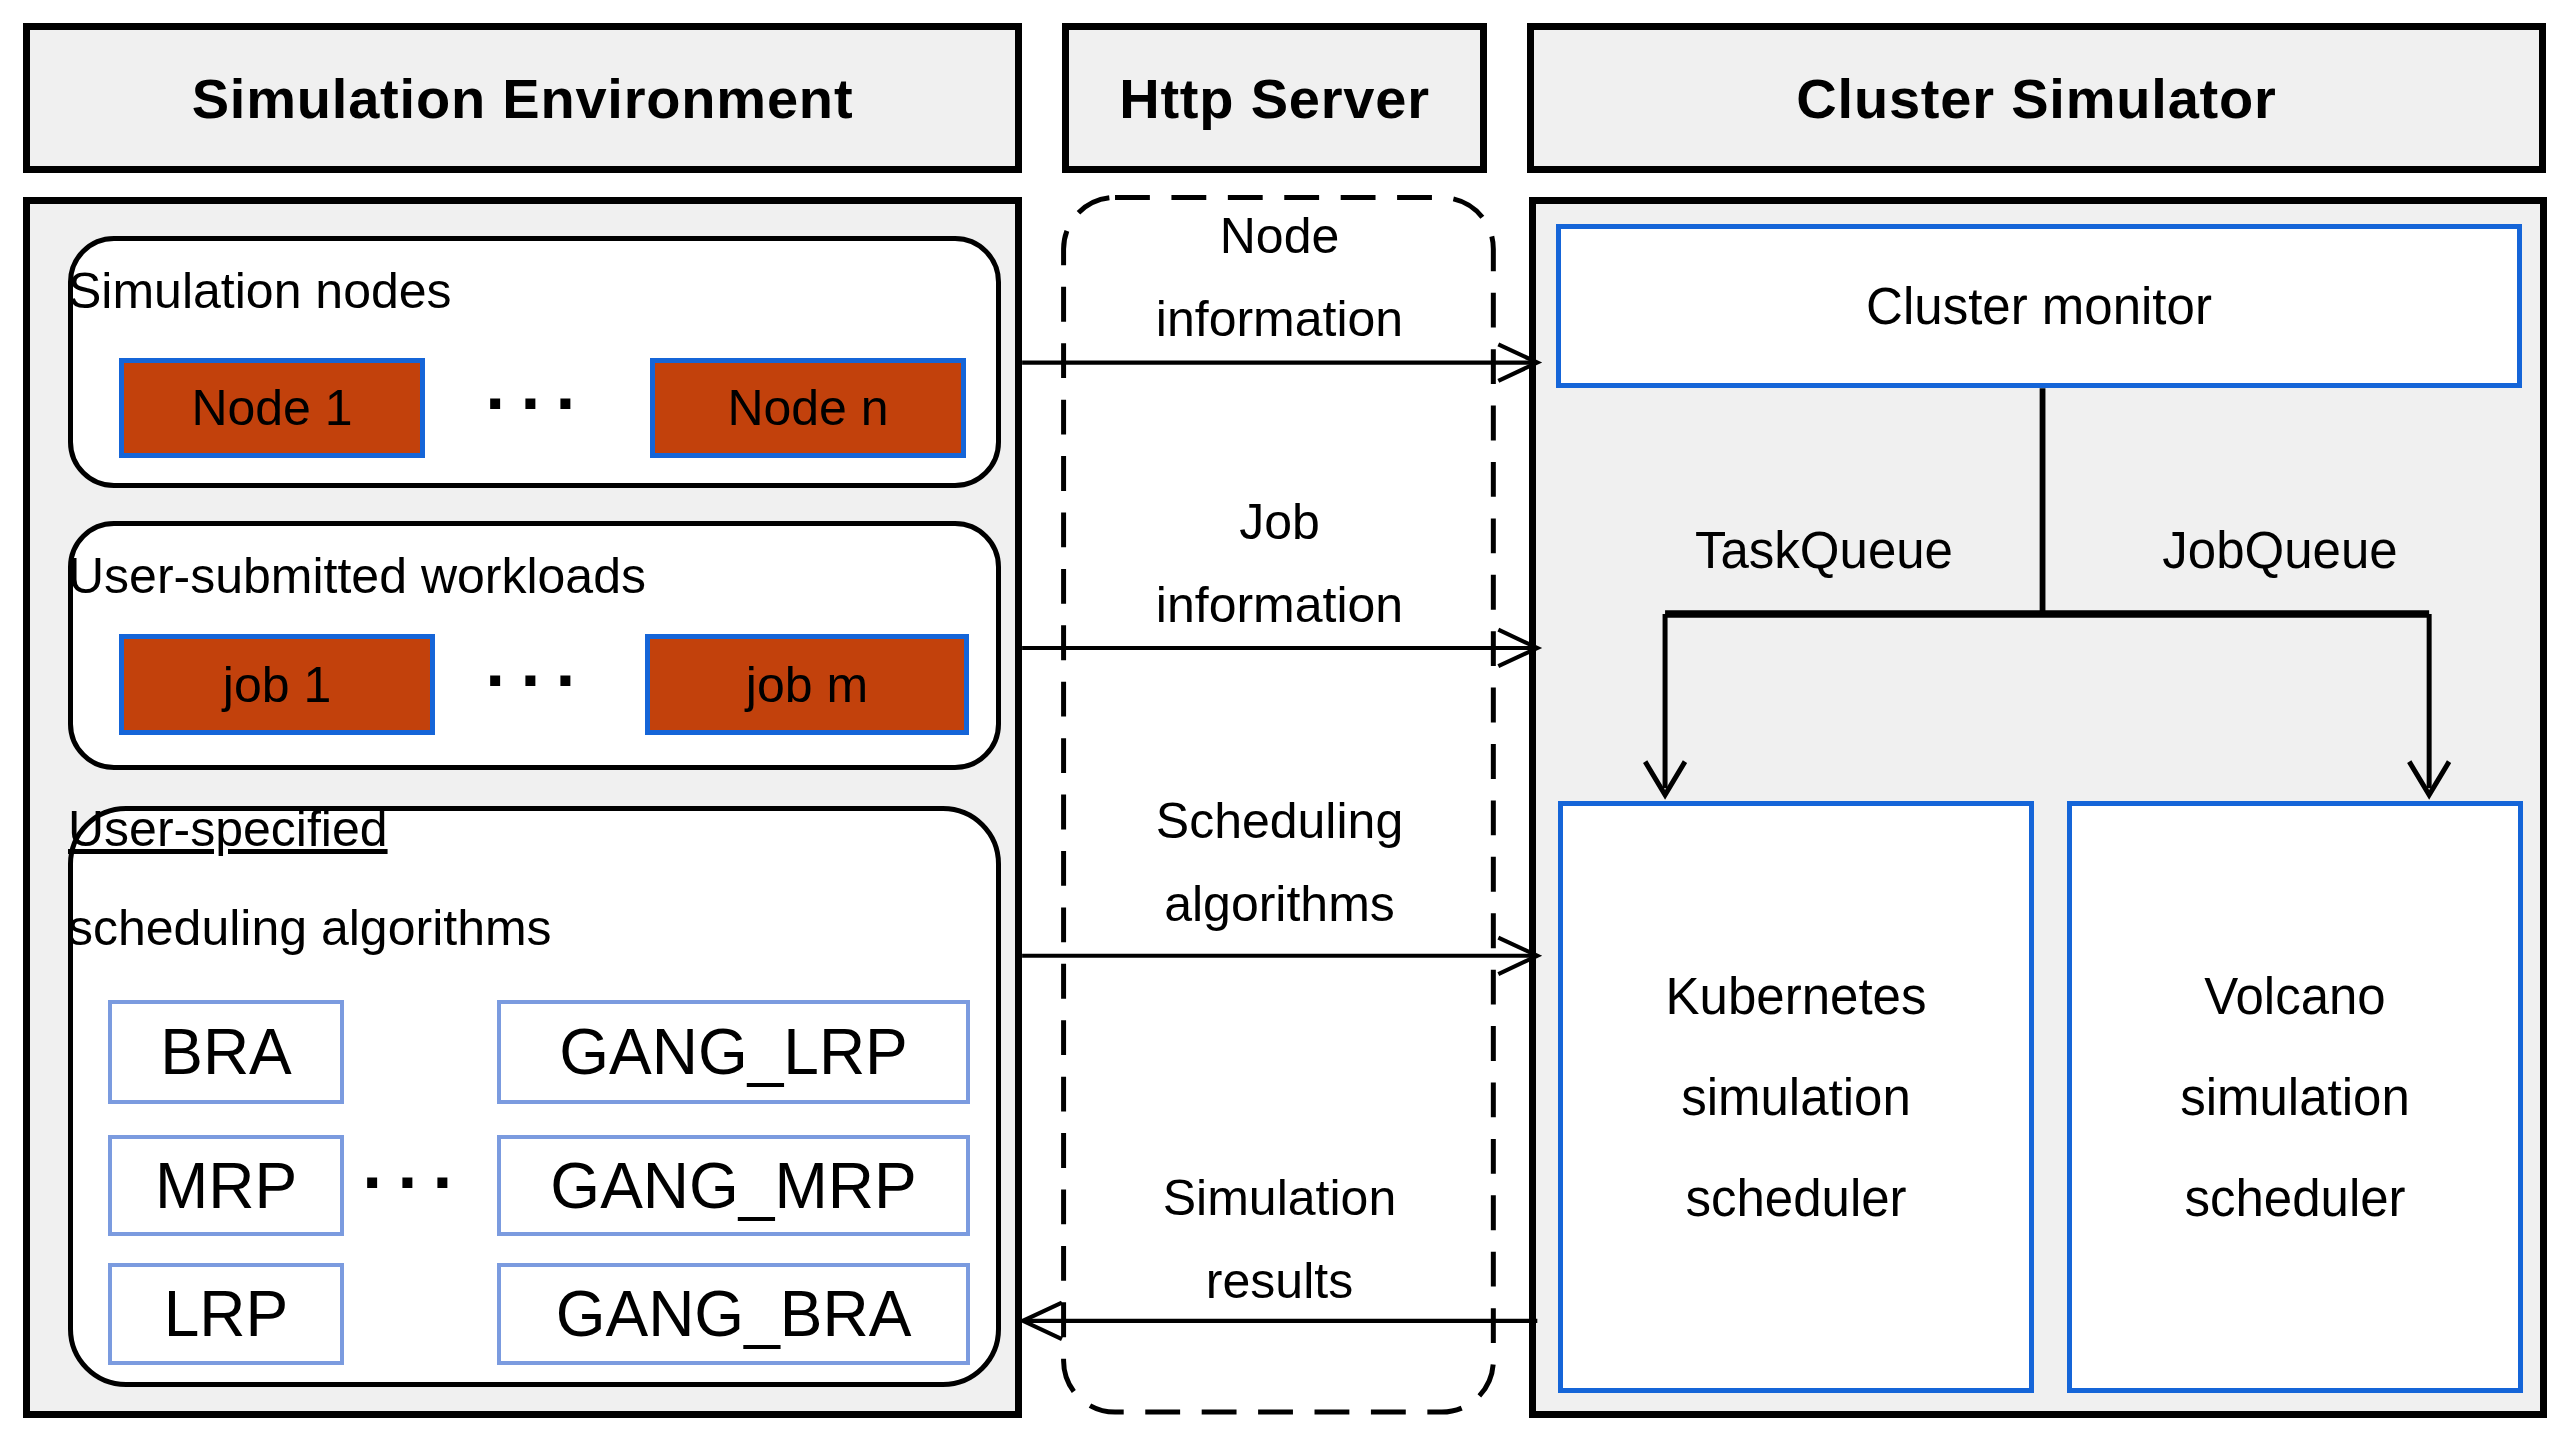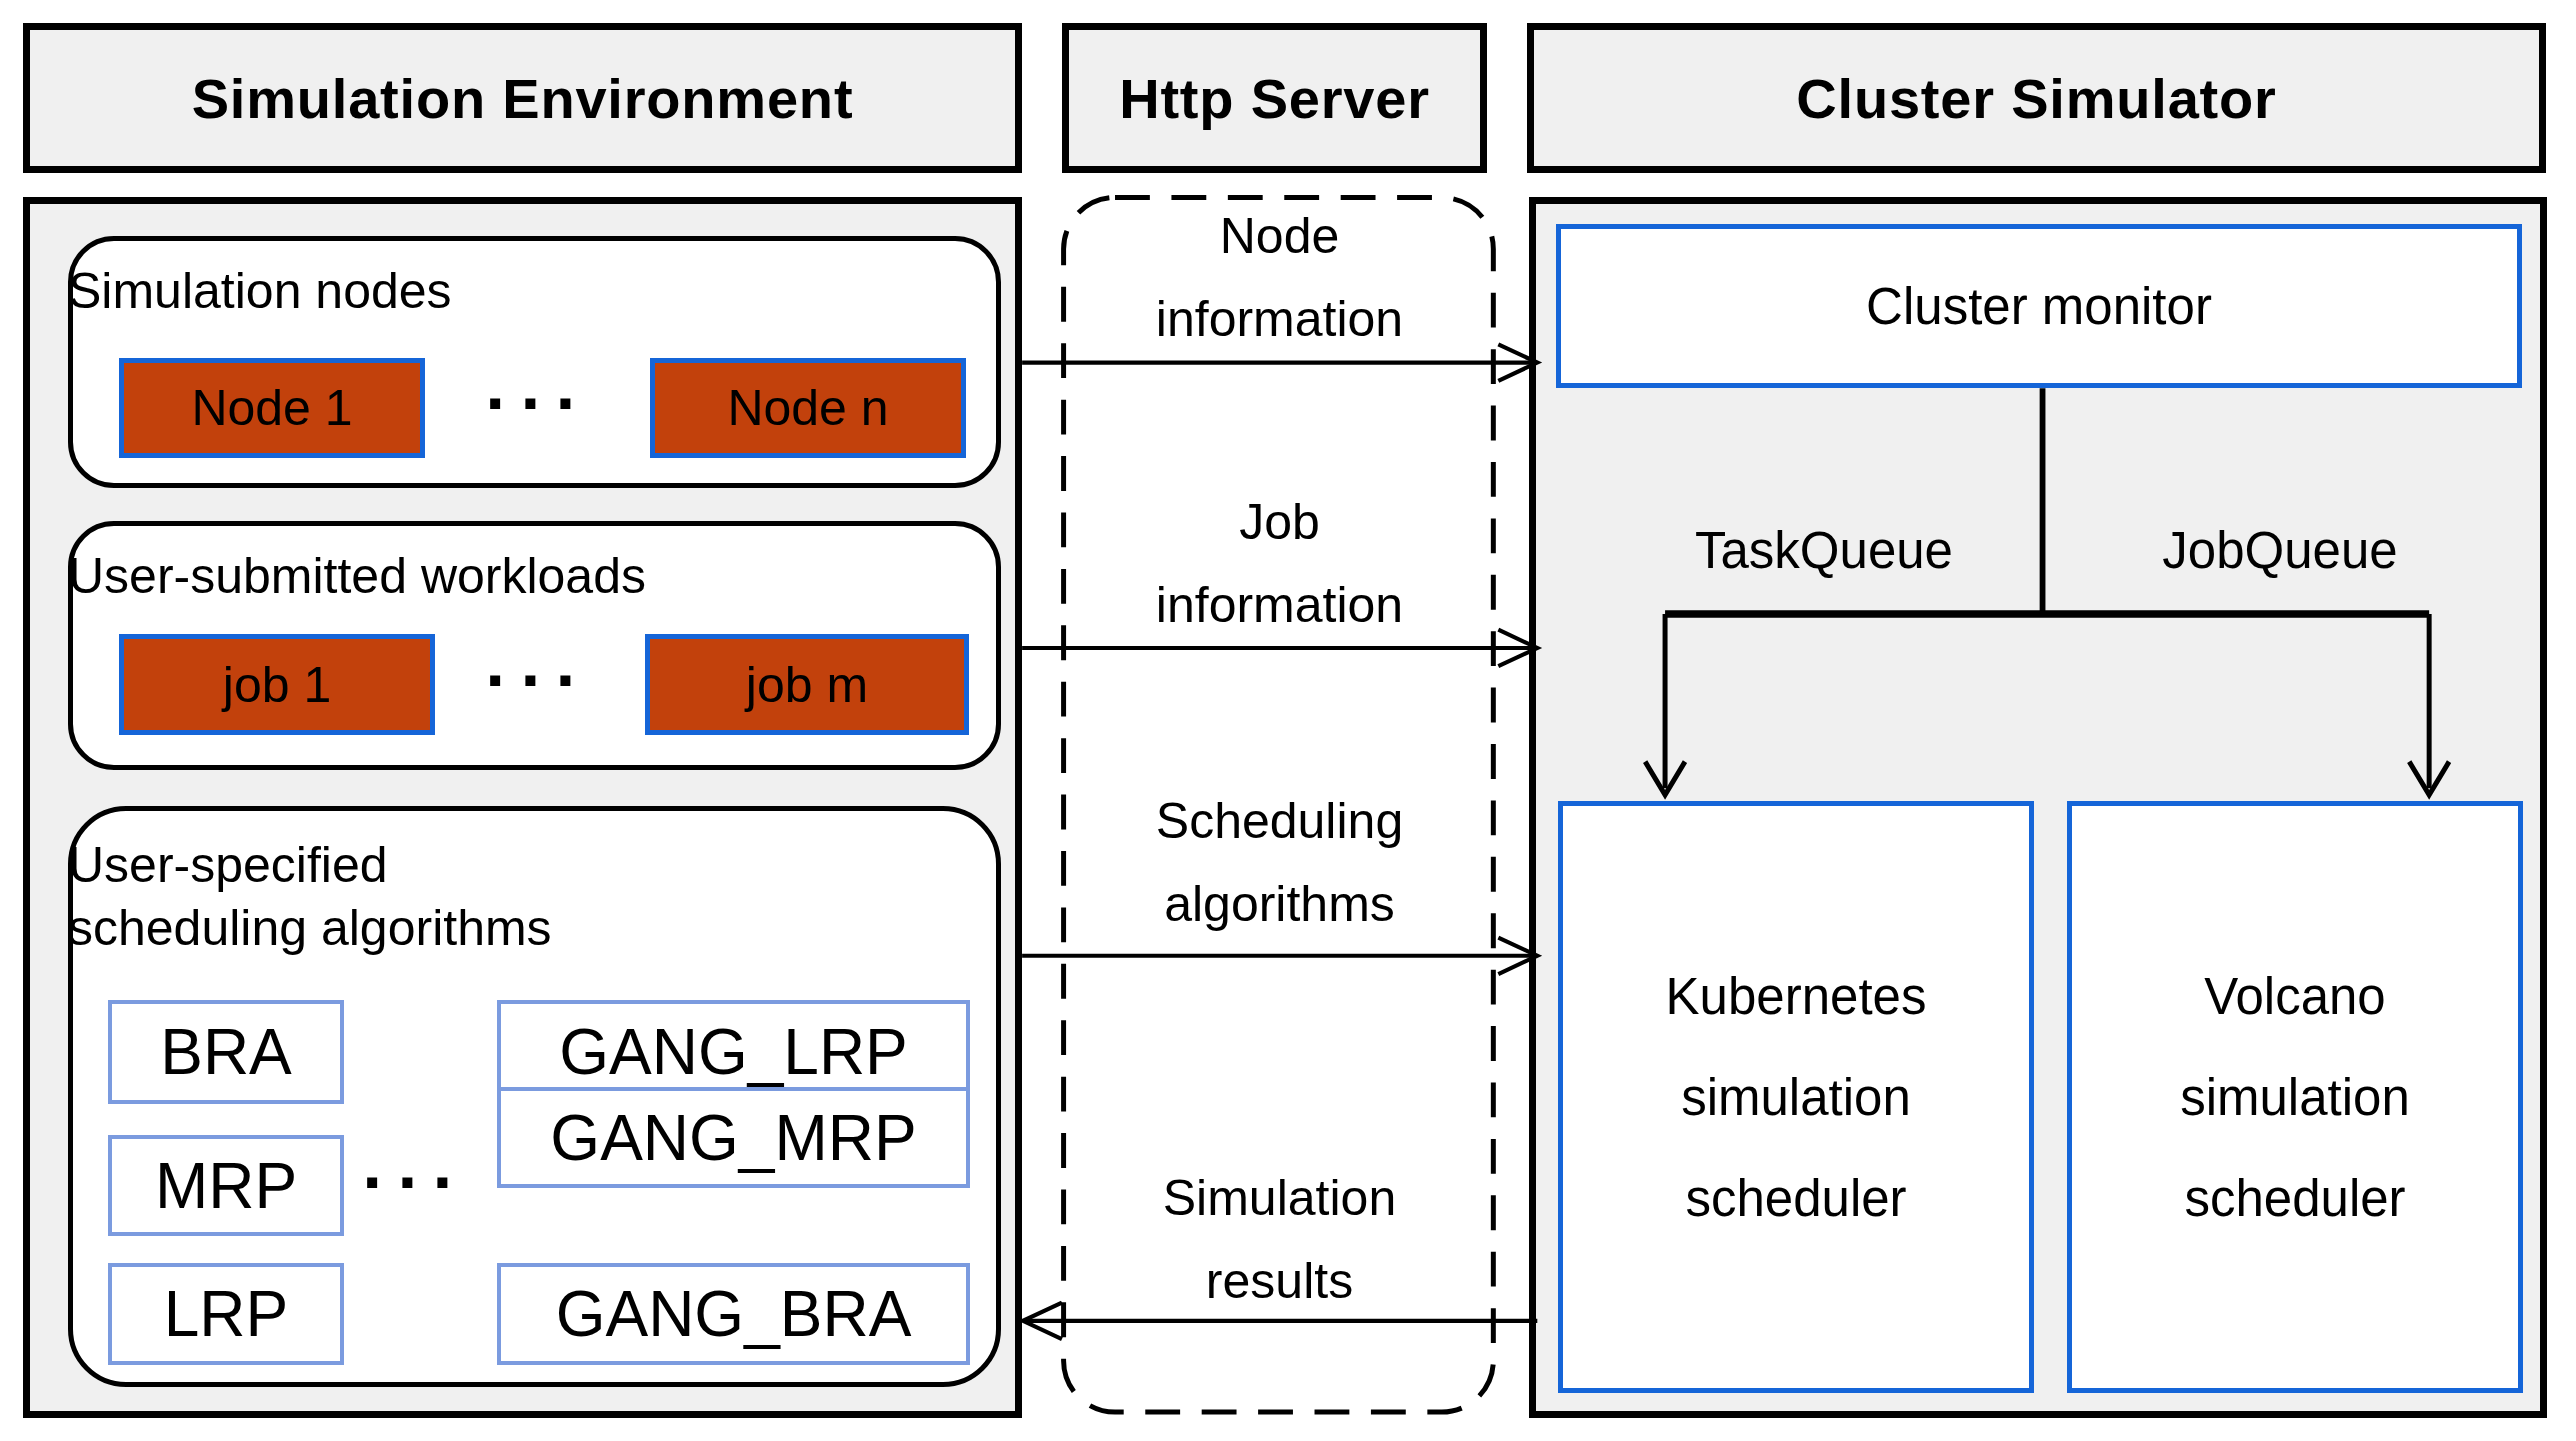--- a/index.html
+++ b/index.html
@@ -86,34 +86,34 @@
 <div class="group-title abs" style="left:68px;top:539px;width:933px;">User-submitted workloads</div>
 <div class="abs item" style="left:119px;top:634px;width:316px;height:101px;">
   <span>job 1</span>
 </div>
 <div class="dots" style="left:538px;top:685px;">···</div>
 <div class="abs item" style="left:645px;top:634px;width:324px;height:101px;">
   <span>job m</span>
 </div>
 
 <div class="abs group" style="left:68px;top:806px;width:933px;height:581px;border-radius:58px;"></div>
-<div class="group-title abs" style="left:68px;top:828px;width:933px;">User-specified</div>
+<div class="group-title abs" style="left:68px;top:792px;width:933px;text-decoration:underline;">User-specified</div>
 <div class="group-title abs" style="left:68px;top:891px;width:933px;">scheduling algorithms</div>
 
 <div class="abs algo" style="left:108px;top:1000px;width:236px;height:104px;">
   <span>BRA</span>
 </div>
 <div class="abs algo" style="left:497px;top:1000px;width:473px;height:104px;">
   <span>GANG_LRP</span>
 </div>
 <div class="abs algo" style="left:108px;top:1135px;width:236px;height:101px;">
   <span>MRP</span>
 </div>
 <div class="dots" style="left:415px;top:1187px;">···</div>
-<div class="abs algo" style="left:497px;top:1087px;width:473px;height:101px;">
+<div class="abs algo" style="left:497px;top:1135px;width:473px;height:101px;">
   <span>GANG_MRP</span>
 </div>
 <div class="abs algo" style="left:108px;top:1263px;width:236px;height:102px;">
   <span>LRP</span>
 </div>
 <div class="abs algo" style="left:497px;top:1263px;width:473px;height:102px;">
   <span>GANG_BRA</span>
 </div>
 
 <div class="abs panel" style="left:1529px;top:197px;width:1018px;height:1221px;"></div>

